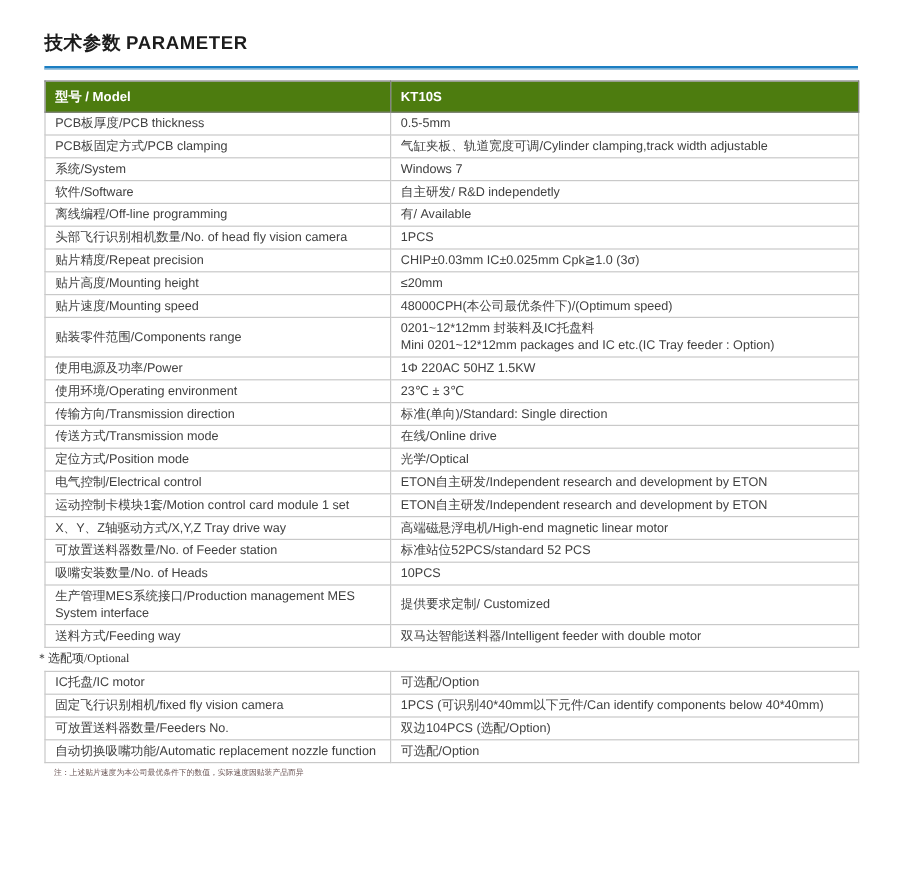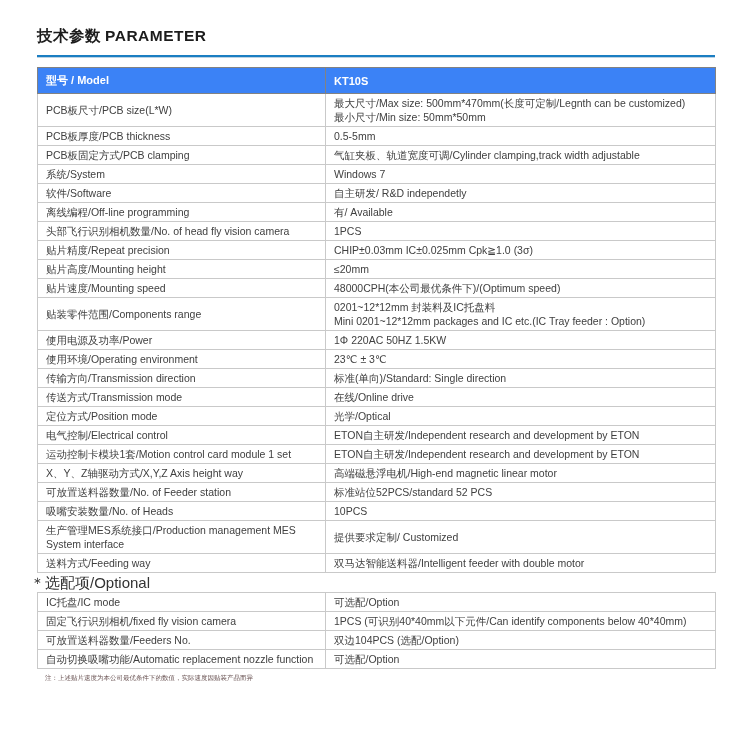--- a/index.html
+++ b/index.html
@@ -32,43 +32,44 @@
   table.param-table {
     width: 678px;
     border-collapse: collapse;
     table-layout: fixed;
   }
   table.param-table th, table.param-table td {
     border: 1px solid #c9c9c9;
     vertical-align: middle;
   }
   table.param-table th {
-    background: #3b82f6;
+    background: #4d7c0f;
     color: #ffffff;
     font-size: 11px;
     font-weight: bold;
     text-align: left;
     padding: 5px 8px;
     height: 25px;
     border-color: #828282;
   }
   table.param-table td {
     font-size: 10.5px;
     color: #404040;
     line-height: 14px;
     padding: 2px 8px;
     white-space: pre-line;
   }
   col.c-label { width: 288px; }
   col.c-value { width: 390px; }
   .section-label {
-    font-size: 15px;
+    font-size: 10px;
     color: #333333;
     margin: 3px 0 3px -7px;
     line-height: 13px;
+    font-family: Liberation Serif, serif;
   }
   .notes { margin-top: 4px; padding-left: 8px; }
   .note-zh {
     font-size: 6.5px;
     color: #6b5555;
     line-height: 9px;
   }
 </style>
 </head>
 <body>
@@ -87,25 +88,20 @@
         <col class="c-value">
       </colgroup>
     <thead>
       <tr>
         <th>型号 / Model</th>
         <th>KT10S</th>
       </tr>
     </thead>
     <tbody id="main-rows">
         <tr>
-          <td>PCB板尺寸/PCB size(L*W)</td>
-          <td>最大尺寸/Max size:  500mm*470mm(长度可定制/Legnth can be customized)
-最小尺寸/Min  size:  50mm*50mm</td>
-        </tr>
-        <tr>
           <td>PCB板厚度/PCB thickness</td>
           <td>0.5-5mm</td>
         </tr>
         <tr>
           <td>PCB板固定方式/PCB clamping</td>
           <td>气缸夹板、轨道宽度可调/Cylinder clamping,track width adjustable</td>
         </tr>
         <tr>
           <td>系统/System</td>
           <td>Windows 7</td>
@@ -161,21 +157,21 @@
         </tr>
         <tr>
           <td>电气控制/Electrical control</td>
           <td>ETON自主研发/Independent research and development by ETON</td>
         </tr>
         <tr>
           <td>运动控制卡模块1套/Motion control card module 1 set</td>
           <td>ETON自主研发/Independent research and development by ETON</td>
         </tr>
         <tr>
-          <td>X、Y、Z轴驱动方式/X,Y,Z Axis height way</td>
+          <td>X、Y、Z轴驱动方式/X,Y,Z Tray drive way</td>
           <td>高端磁悬浮电机/High-end magnetic linear motor</td>
         </tr>
         <tr>
           <td>可放置送料器数量/No. of Feeder station</td>
           <td>标准站位52PCS/standard 52 PCS</td>
         </tr>
         <tr>
           <td>吸嘴安装数量/No. of Heads</td>
           <td>10PCS</td>
         </tr>
@@ -192,21 +188,21 @@
 
   <div class="section-label">＊选配项/Optional</div>
 
   <table class="param-table">
     <colgroup>
         <col class="c-label">
         <col class="c-value">
       </colgroup>
     <tbody id="optional-rows">
         <tr>
-          <td>IC托盘/IC mode</td>
+          <td>IC托盘/IC motor</td>
           <td>可选配/Option</td>
         </tr>
         <tr>
           <td>固定飞行识别相机/fixed fly vision camera</td>
           <td>1PCS (可识别40*40mm以下元件/Can identify components below 40*40mm)</td>
         </tr>
         <tr>
           <td>可放置送料器数量/Feeders No.</td>
           <td>双边104PCS (选配/Option)</td>
         </tr>

